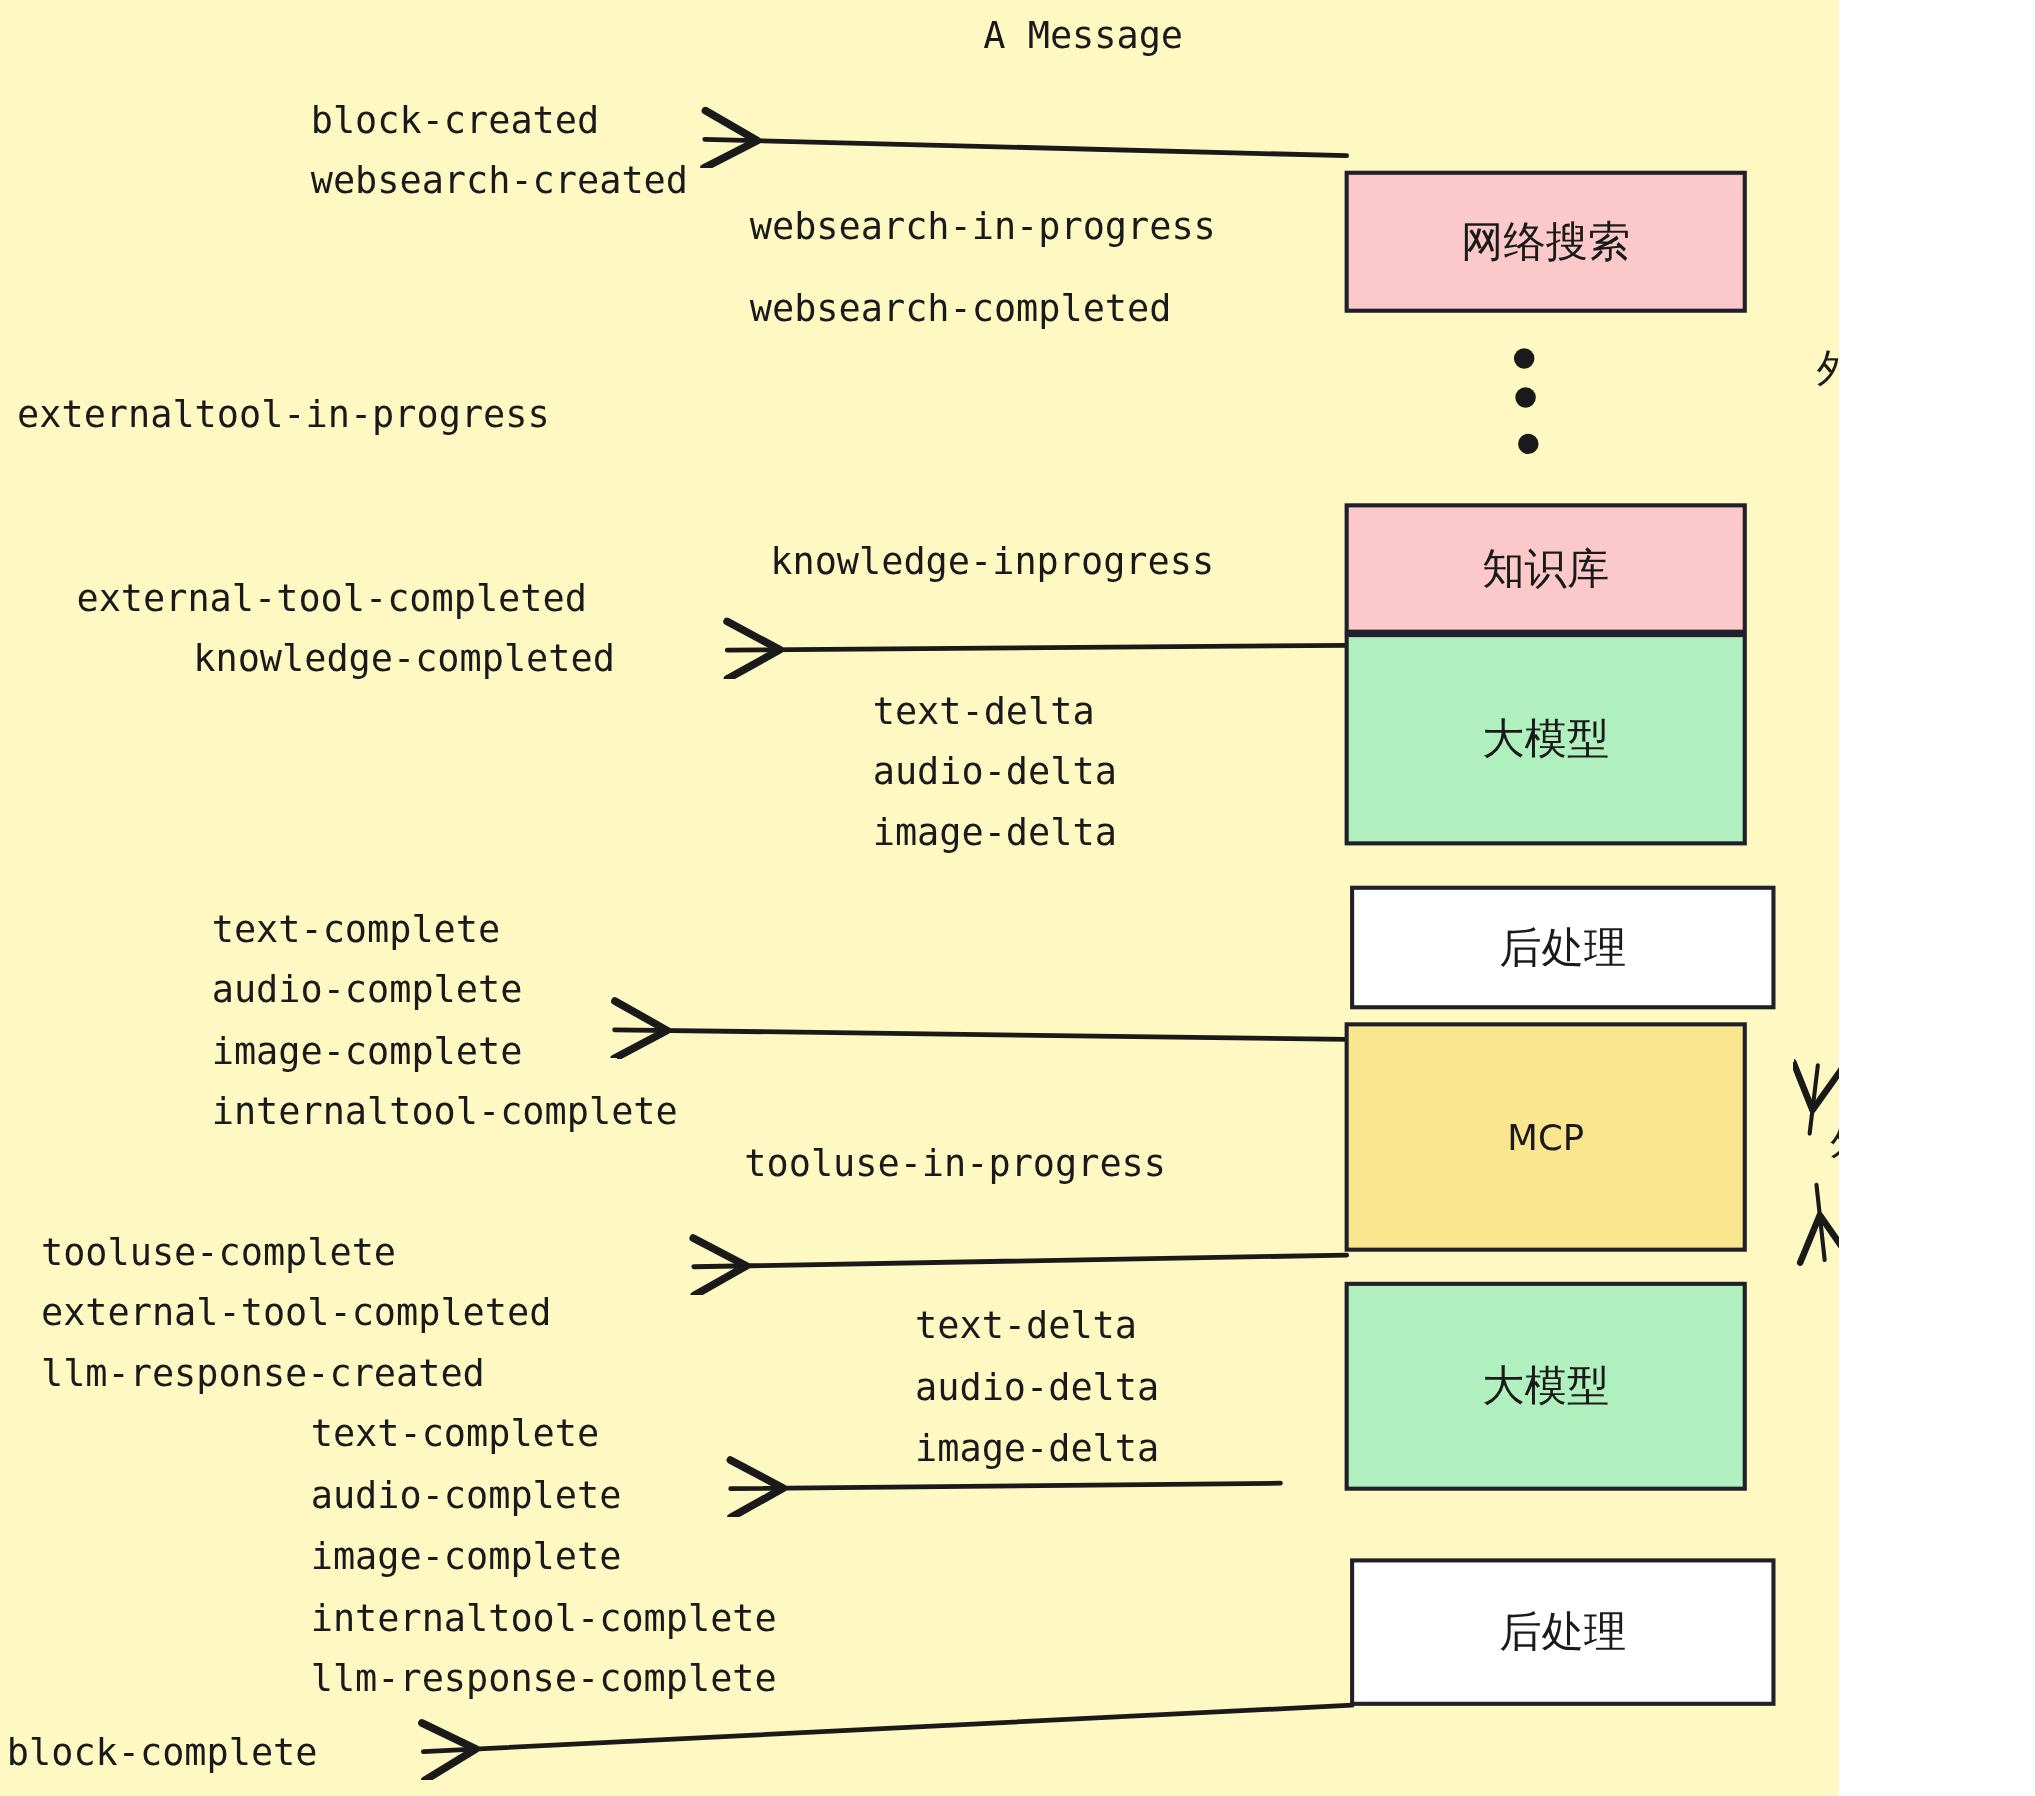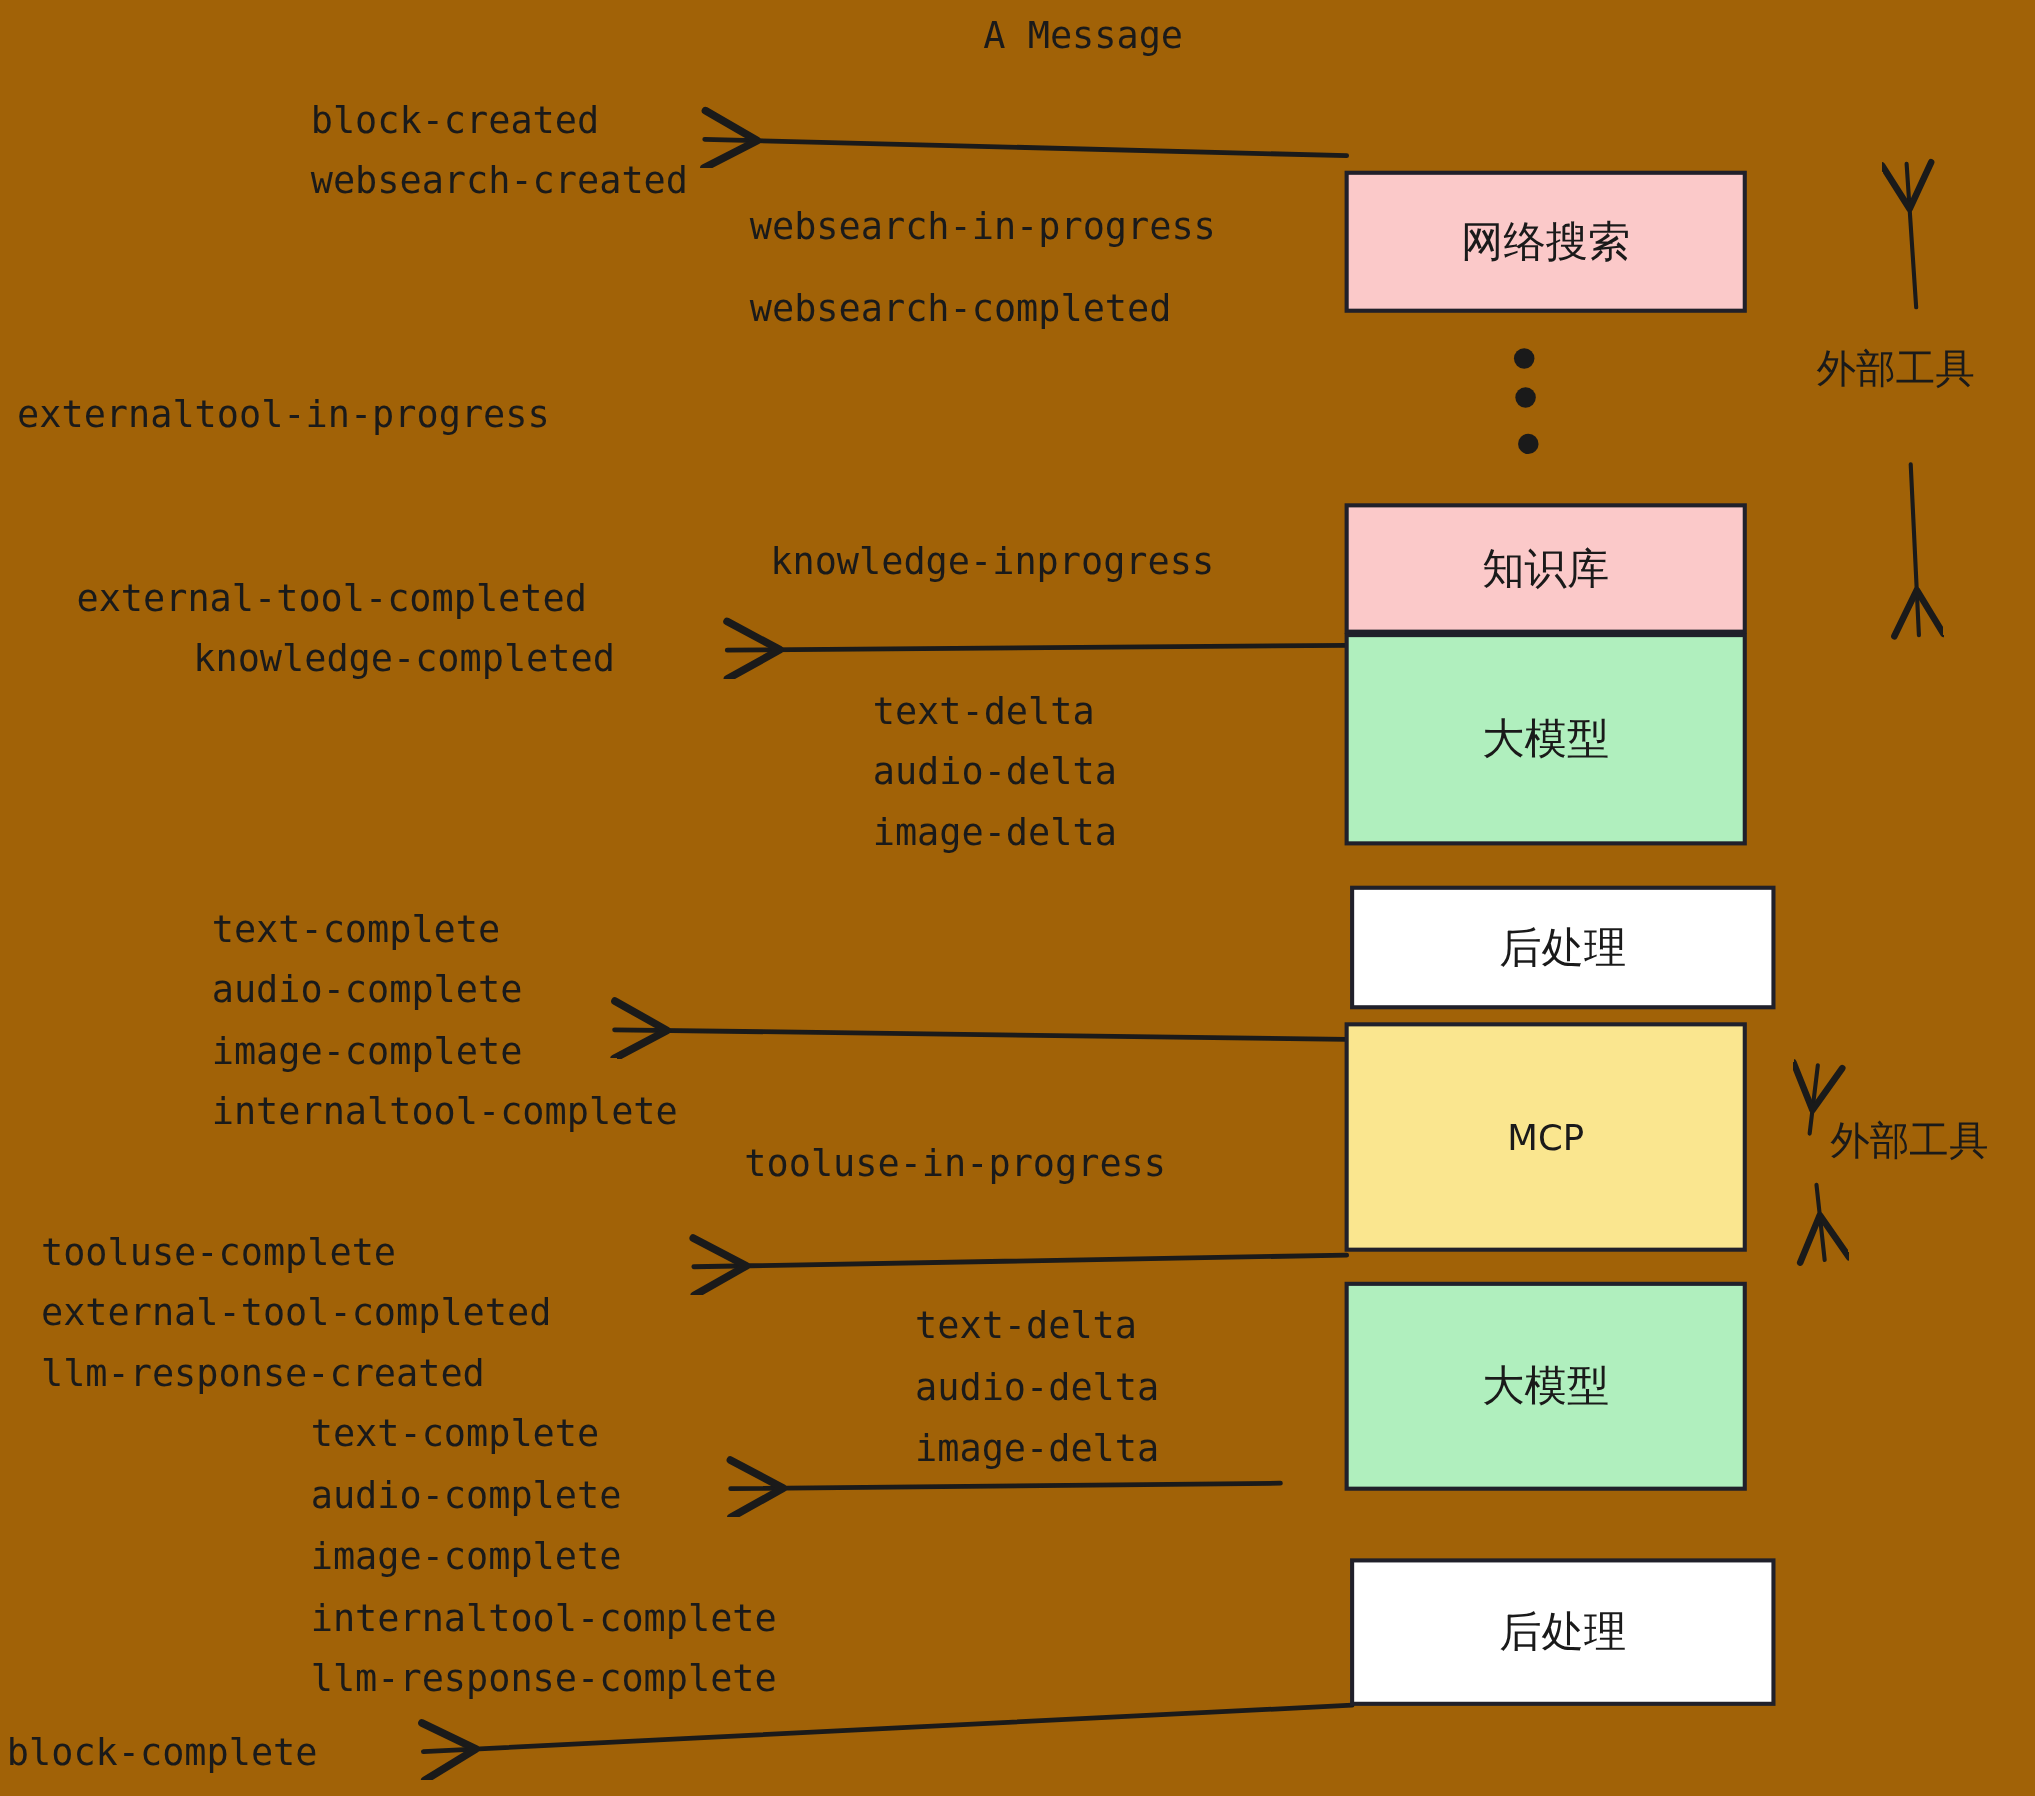--- a/index.html
+++ b/index.html
@@ -2,23 +2,23 @@
 <html style="font-size:11px"><head>
 <meta charset="utf-8">
 <style>
   html, body {
     margin: 0;
     padding: 0;
     background: #ffffff;
   }
   #canvas-wrap {
     position: relative;
-    width: 2035px;
+    width: 1839px;
     height: 1796px;
-    background: #a16207;
+    background: #fef9c3;
     overflow: hidden;
     font-family: "DejaVu Sans Mono", monospace;
   }
   svg.diagram {
     position: absolute;
     inset: 0;
     width: 2035px;
     height: 1796px;
   }
   .ev-text {

